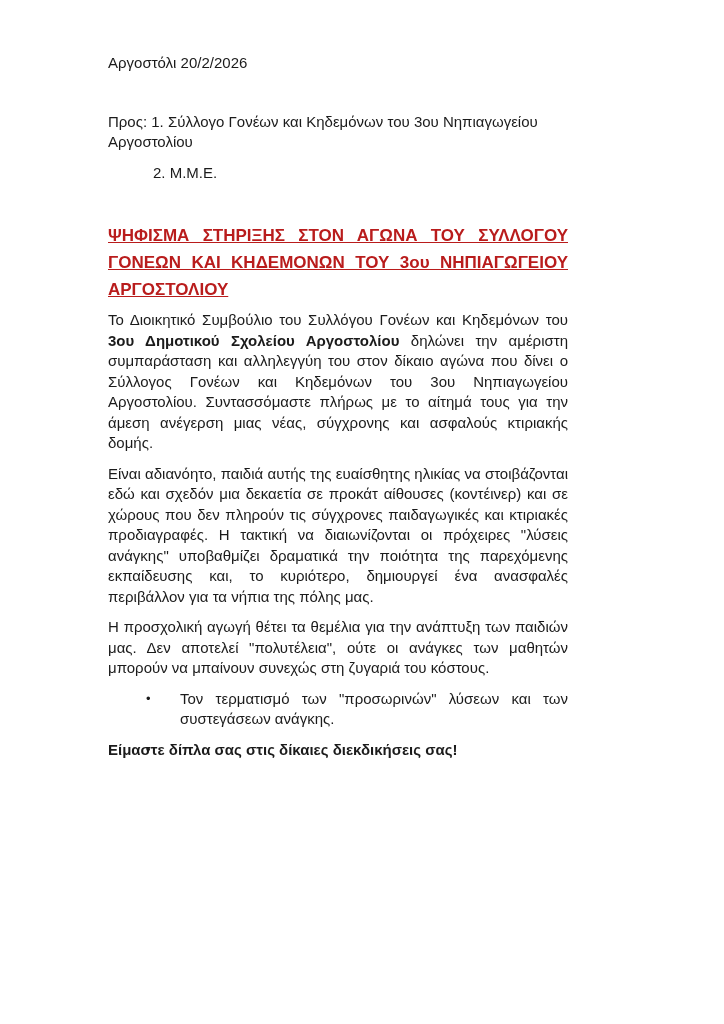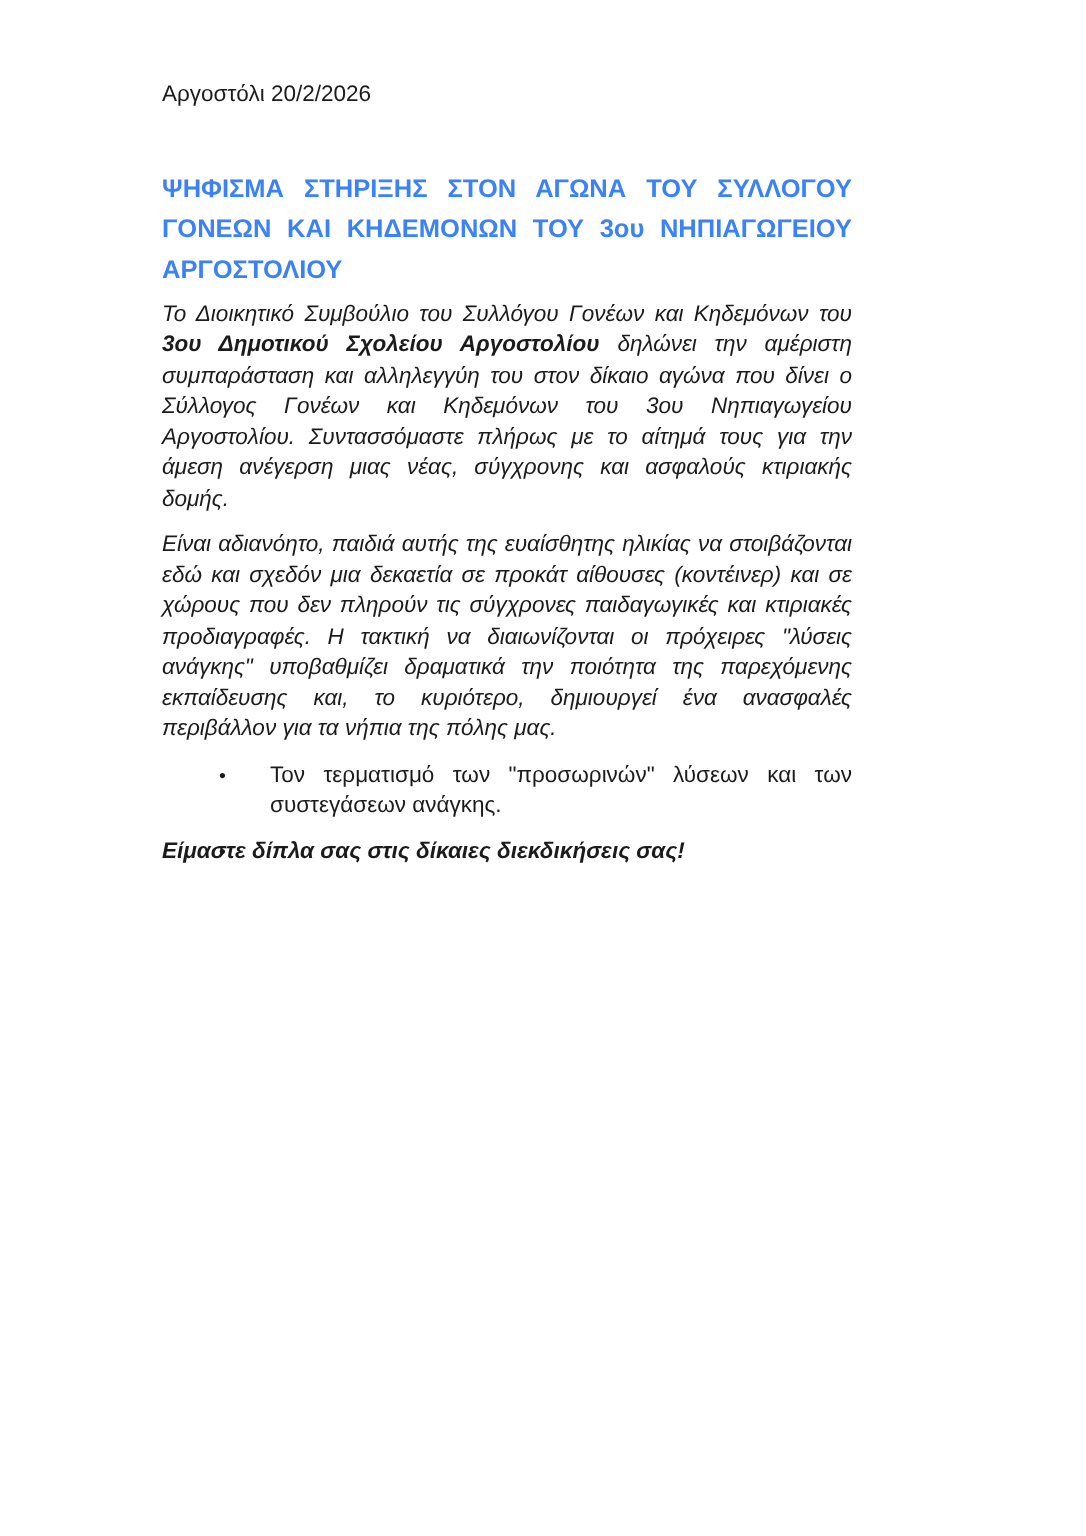--- a/index.html
+++ b/index.html
@@ -33,26 +33,26 @@
   }
   .recipient-2 {
     margin: 0 0 39px 45px;
   }
   .doc-title {
     font-size: 17px;
     font-weight: bold;
     line-height: 27px;
     text-align: justify;
     margin: 0 0 7px 0;
-    color: #3b82f6;
+    color: #b91c1c;
+    text-decoration: underline;
   }
   p.body-par {
     margin: 0 0 10px 0;
     text-align: justify;
-    font-style: italic;
   }
   p.body-par.bold {
     font-weight: bold;
   }
   .bullet-list {
     margin: 0;
     padding: 0;
   }
   .bullet-item {
     position: relative;
@@ -67,27 +67,32 @@
     font-size: 13px;
   }
 </style>
 </head>
 <body>
 
 <div class="page">
 
   <p class="txt date-line">Αργοστόλι 20/2/2026</p>
 
+  <div>
+    <p class="txt recipient-1">Προς: 1. Σύλλογο Γονέων και Κηδεμόνων του 3ου Νηπιαγωγείου Αργοστολίου</p>
+    <p class="txt recipient-2">2. Μ.Μ.Ε.</p>
+  </div>
 
   <h1 class="doc-title">ΨΗΦΙΣΜΑ ΣΤΗΡΙΞΗΣ ΣΤΟΝ ΑΓΩΝΑ ΤΟΥ ΣΥΛΛΟΓΟΥ ΓΟΝΕΩΝ ΚΑΙ ΚΗΔΕΜΟΝΩΝ ΤΟΥ 3ου ΝΗΠΙΑΓΩΓΕΙΟΥ ΑΡΓΟΣΤΟΛΙΟΥ</h1>
 
   <p class="txt body-par"><span>Το Διοικητικό Συμβούλιο του Συλλόγου Γονέων και Κηδεμόνων του </span><strong>3ου Δημοτικού Σχολείου Αργοστολίου</strong><span> δηλώνει την αμέριστη συμπαράσταση και αλληλεγγύη του στον δίκαιο αγώνα που δίνει ο Σύλλογος Γονέων και Κηδεμόνων του 3ου Νηπιαγωγείου Αργοστολίου. Συντασσόμαστε πλήρως με το αίτημά τους για την άμεση ανέγερση μιας νέας, σύγχρονης και ασφαλούς κτιριακής δομής.</span></p>
 
   <p class="txt body-par">Είναι αδιανόητο, παιδιά αυτής της ευαίσθητης ηλικίας να στοιβάζονται εδώ και σχεδόν μια δεκαετία σε προκάτ αίθουσες (κοντέινερ) και σε χώρους που δεν πληρούν τις σύγχρονες παιδαγωγικές και κτιριακές προδιαγραφές. Η τακτική να διαιωνίζονται οι πρόχειρες "λύσεις ανάγκης" υποβαθμίζει δραματικά την ποιότητα της παρεχόμενης εκπαίδευσης και, το κυριότερο, δημιουργεί ένα ανασφαλές περιβάλλον για τα νήπια της πόλης μας.</p>
 
+  <p class="txt body-par">Η προσχολική αγωγή θέτει τα θεμέλια για την ανάπτυξη των παιδιών μας. Δεν αποτελεί "πολυτέλεια", ούτε οι ανάγκες των μαθητών μπορούν να μπαίνουν συνεχώς στη ζυγαριά του κόστους.</p>
 
 
   <div class="bullet-list">
     <div class="txt bullet-item">
       <span class="bullet-glyph">•</span>
       <span>Τον τερματισμό των "προσωρινών" λύσεων και των συστεγάσεων ανάγκης.</span>
     </div>
     <div class="txt bullet-item">
       <span class="bullet-glyph">•</span>
     </div>

